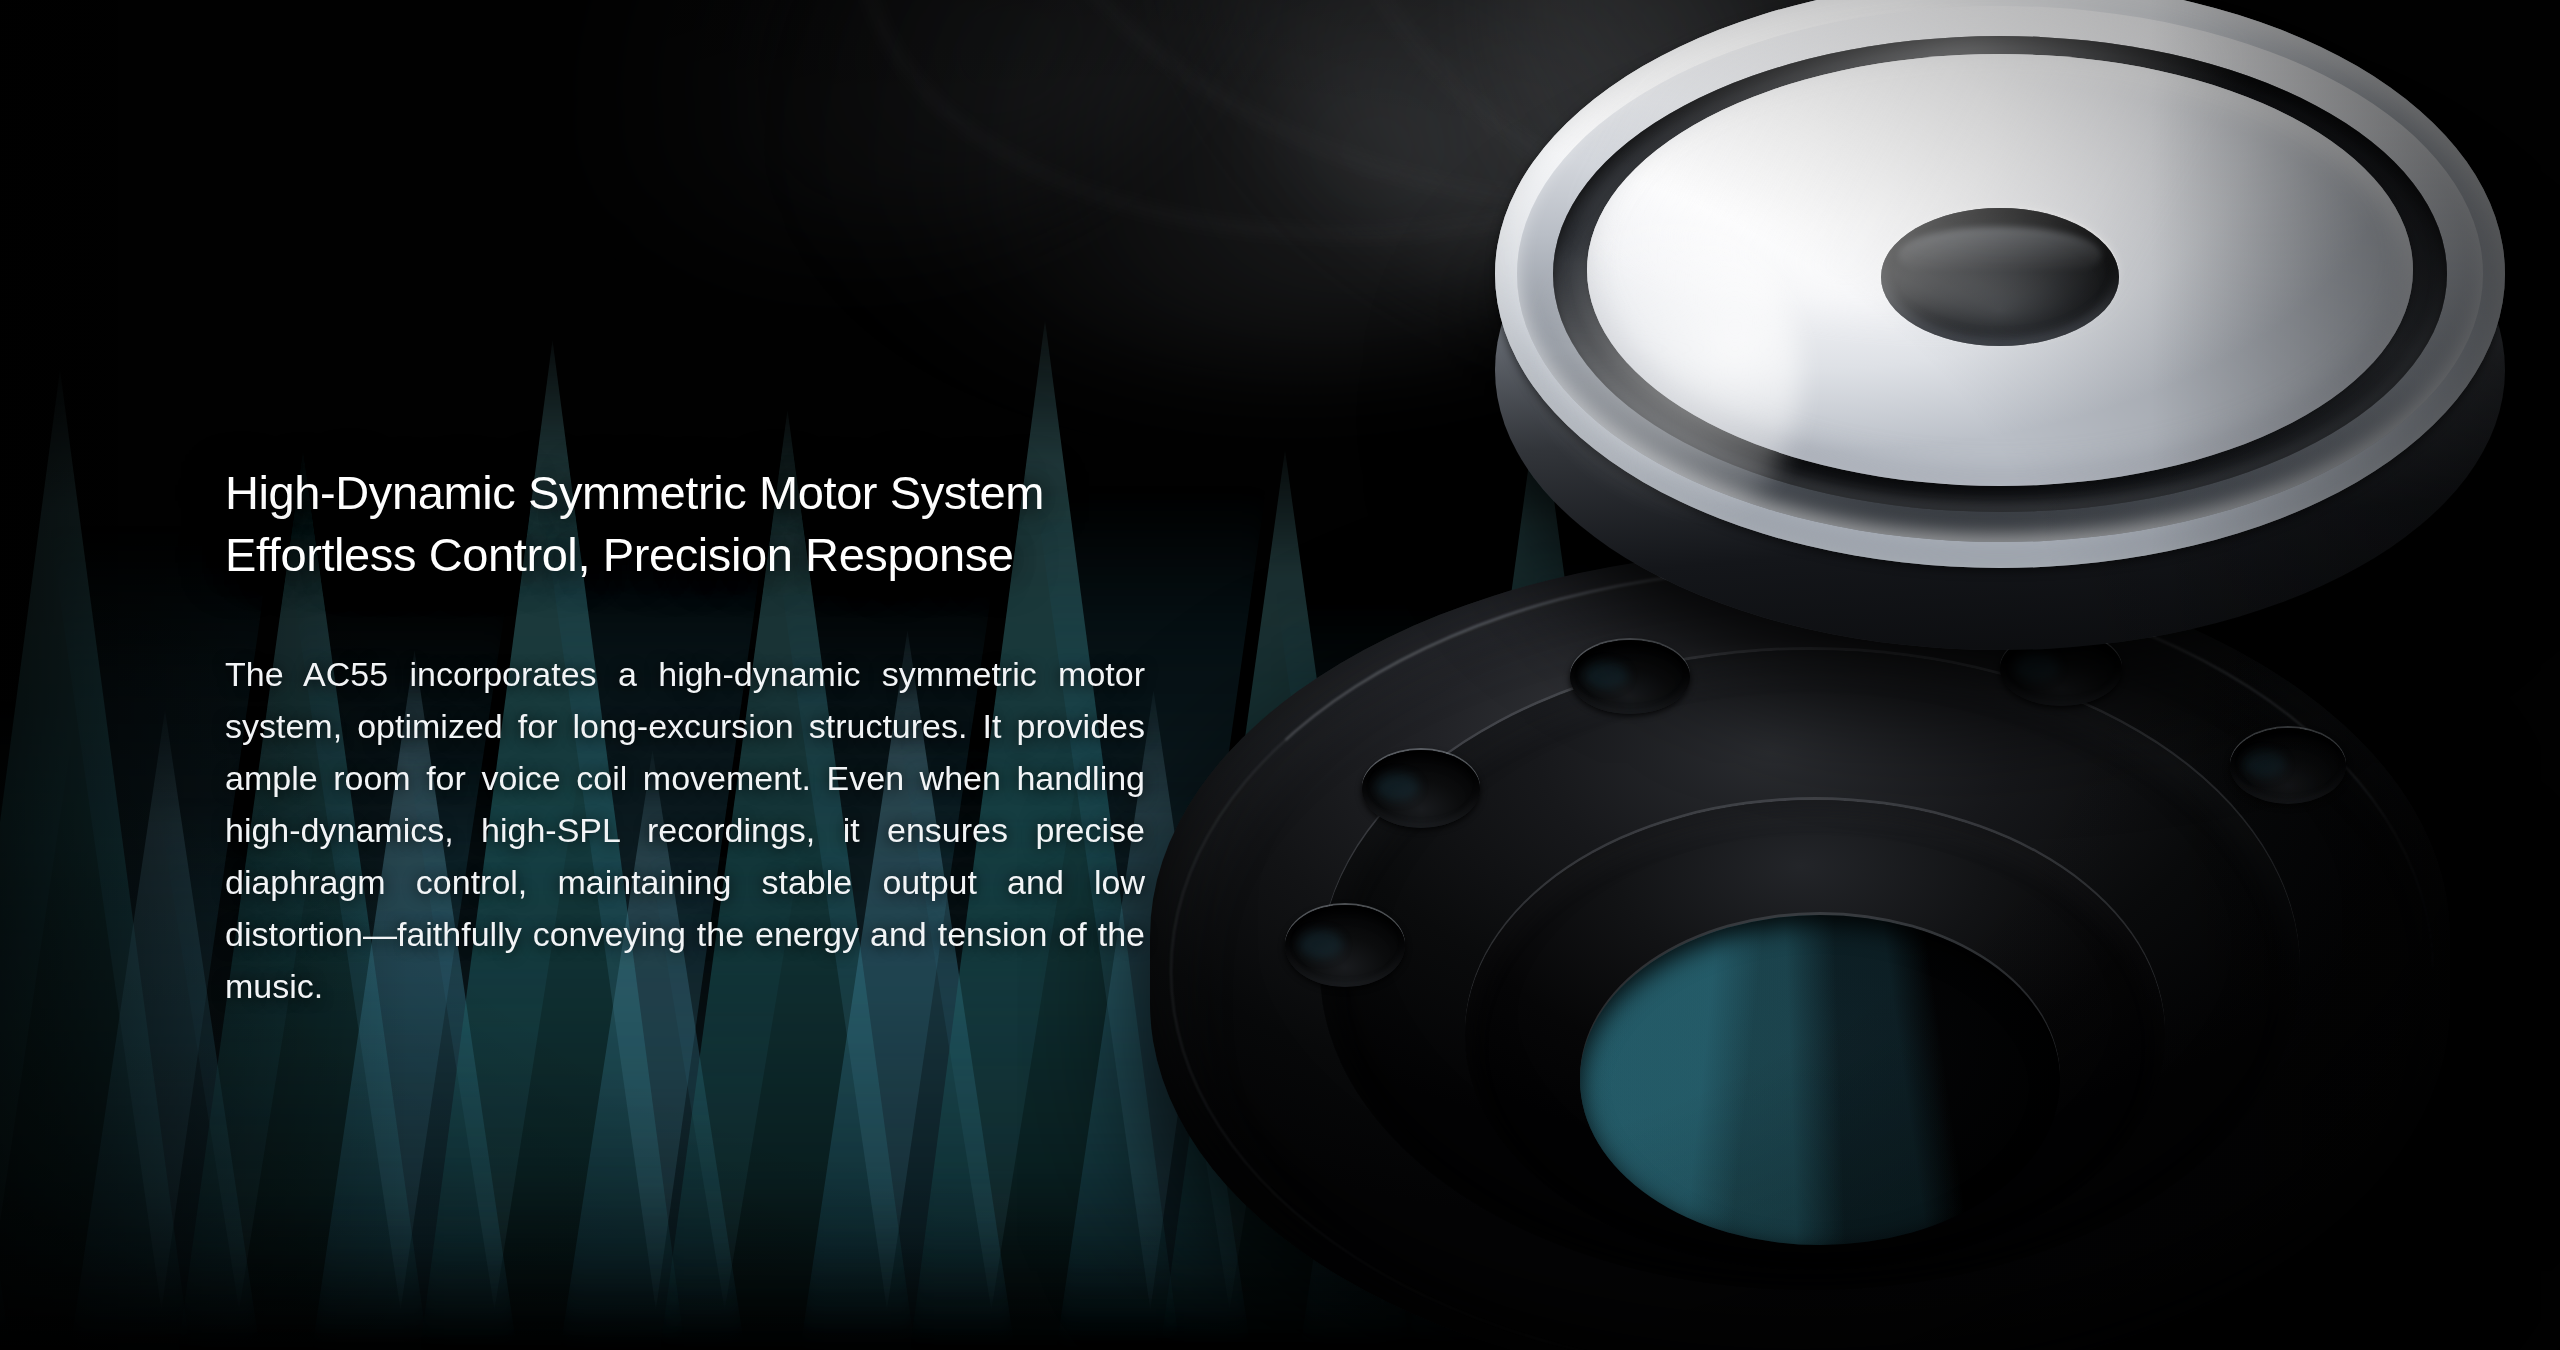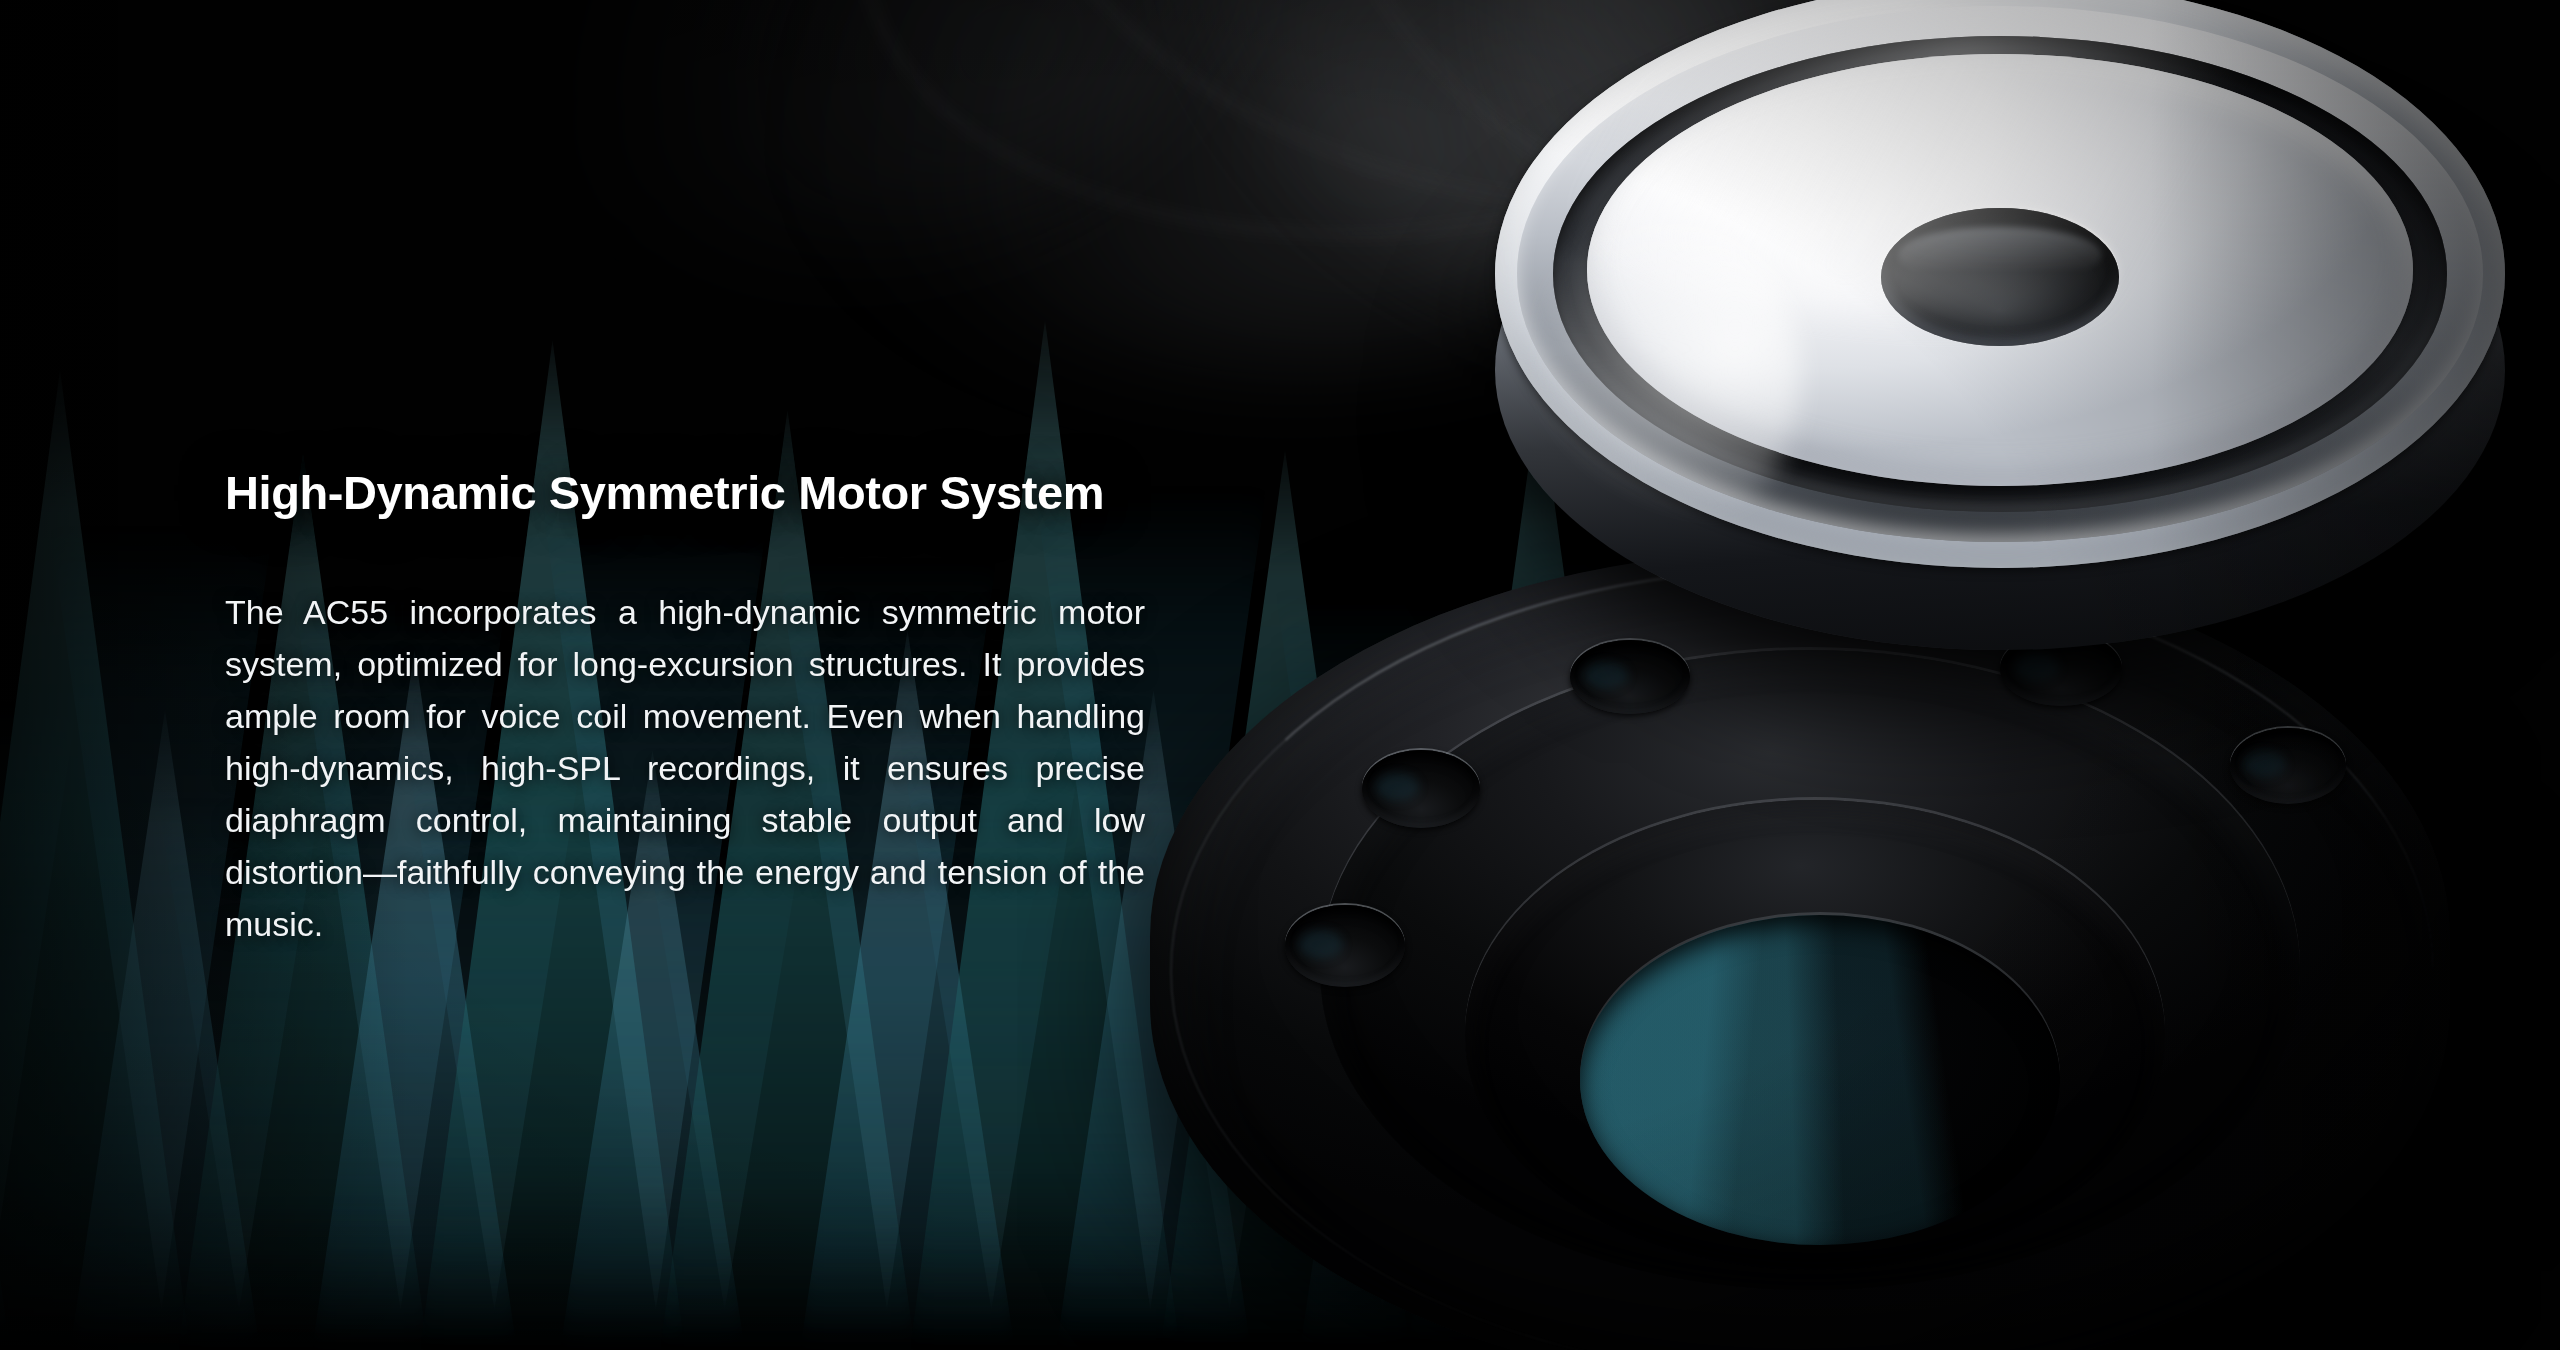--- a/index.html
+++ b/index.html
@@ -221,21 +221,21 @@
   .vignette{
     position:absolute; inset:0; pointer-events:none;
     background:
       radial-gradient(ellipse 78% 92% at 46% 48%, transparent 44%, rgba(0,0,0,.62) 100%),
       linear-gradient(90deg, rgba(0,0,0,.70) 0%, transparent 16%, transparent 84%, rgba(0,0,0,.45) 100%);
   }
 
   
   .copy{ position:absolute; left:225px; top:462px; width:925px; z-index:9; }
   .headline{
-    color:#fff; font-weight:700; font-size:47px; line-height:62px;
+    color:#fff; font-weight:400; font-size:47px; line-height:62px;
     letter-spacing:-.4px;
     text-shadow:0 2px 22px rgba(0,0,0,.9), 0 0 46px rgba(0,0,0,.8);
   }
   .headline span{ display:block; white-space:nowrap; }
   .body{
     margin-top:62px; width:920px;
     color:#f2f4f6; font-size:34px; line-height:52px;
     text-align:justify; text-justify:inter-word;
     text-shadow:0 1px 14px rgba(0,0,0,.9);
   }
@@ -311,19 +311,20 @@
       <div class="spec"></div>
       <div class="crescent"></div>
     </div>
   </div>
 
   <div class="vignette"></div>
 
   <div class="copy">
     <h1 class="headline">
       <span>High-Dynamic Symmetric Motor System</span>
+      <span>Effortless Control, Precision Response</span>
     </h1>
     <div class="body">
       <p>The AC55 incorporates a high-dynamic symmetric motor system, optimized for long-excursion structures. It provides ample room for voice coil movement. Even when handling high-dynamics, high-SPL recordings, it ensures precise diaphragm control, maintaining stable output and low distortion—faithfully conveying the energy and tension of the music.</p>
     </div>
   </div>
 
 </div>
 
 </body></html>

